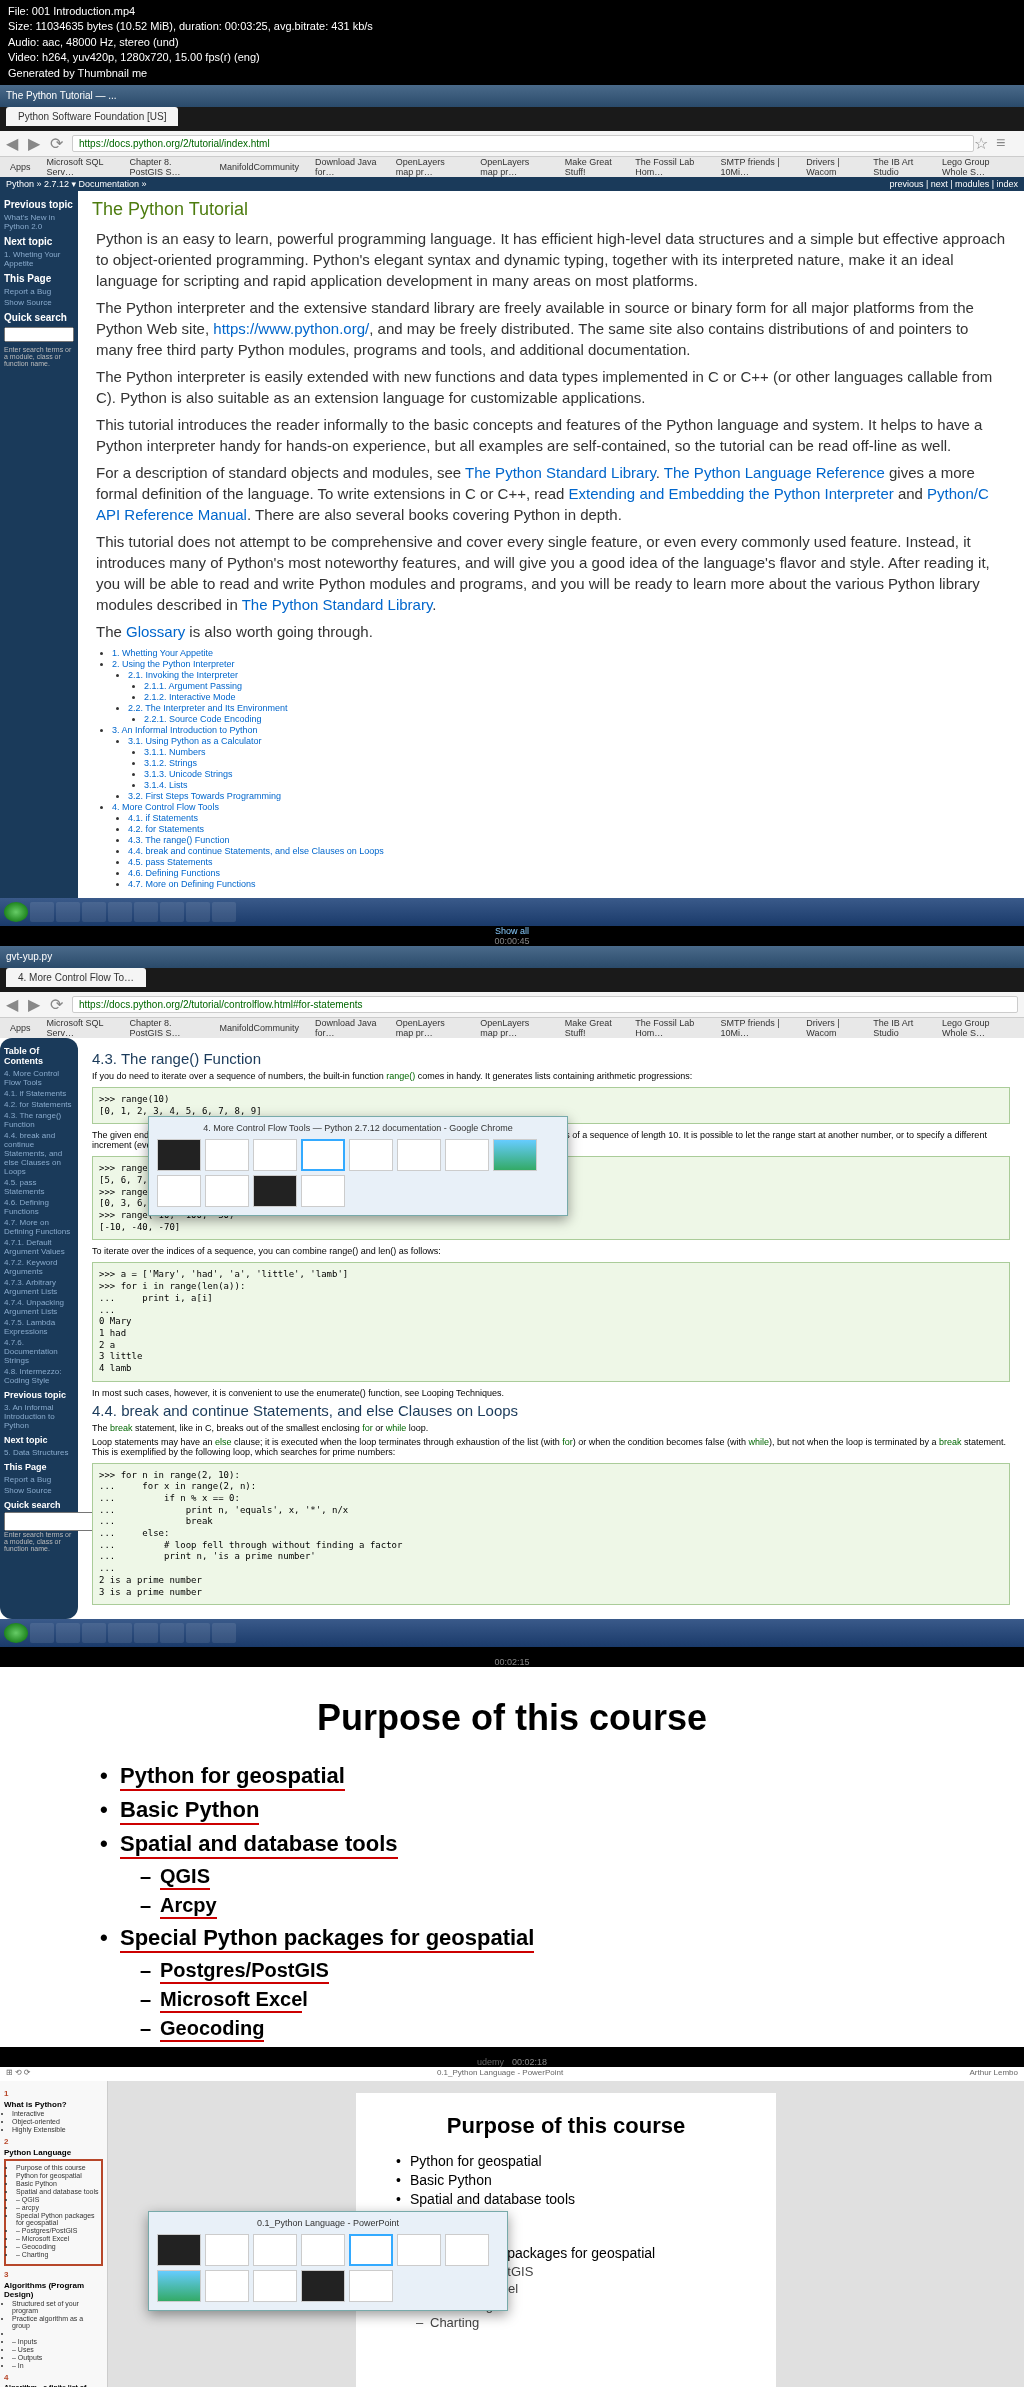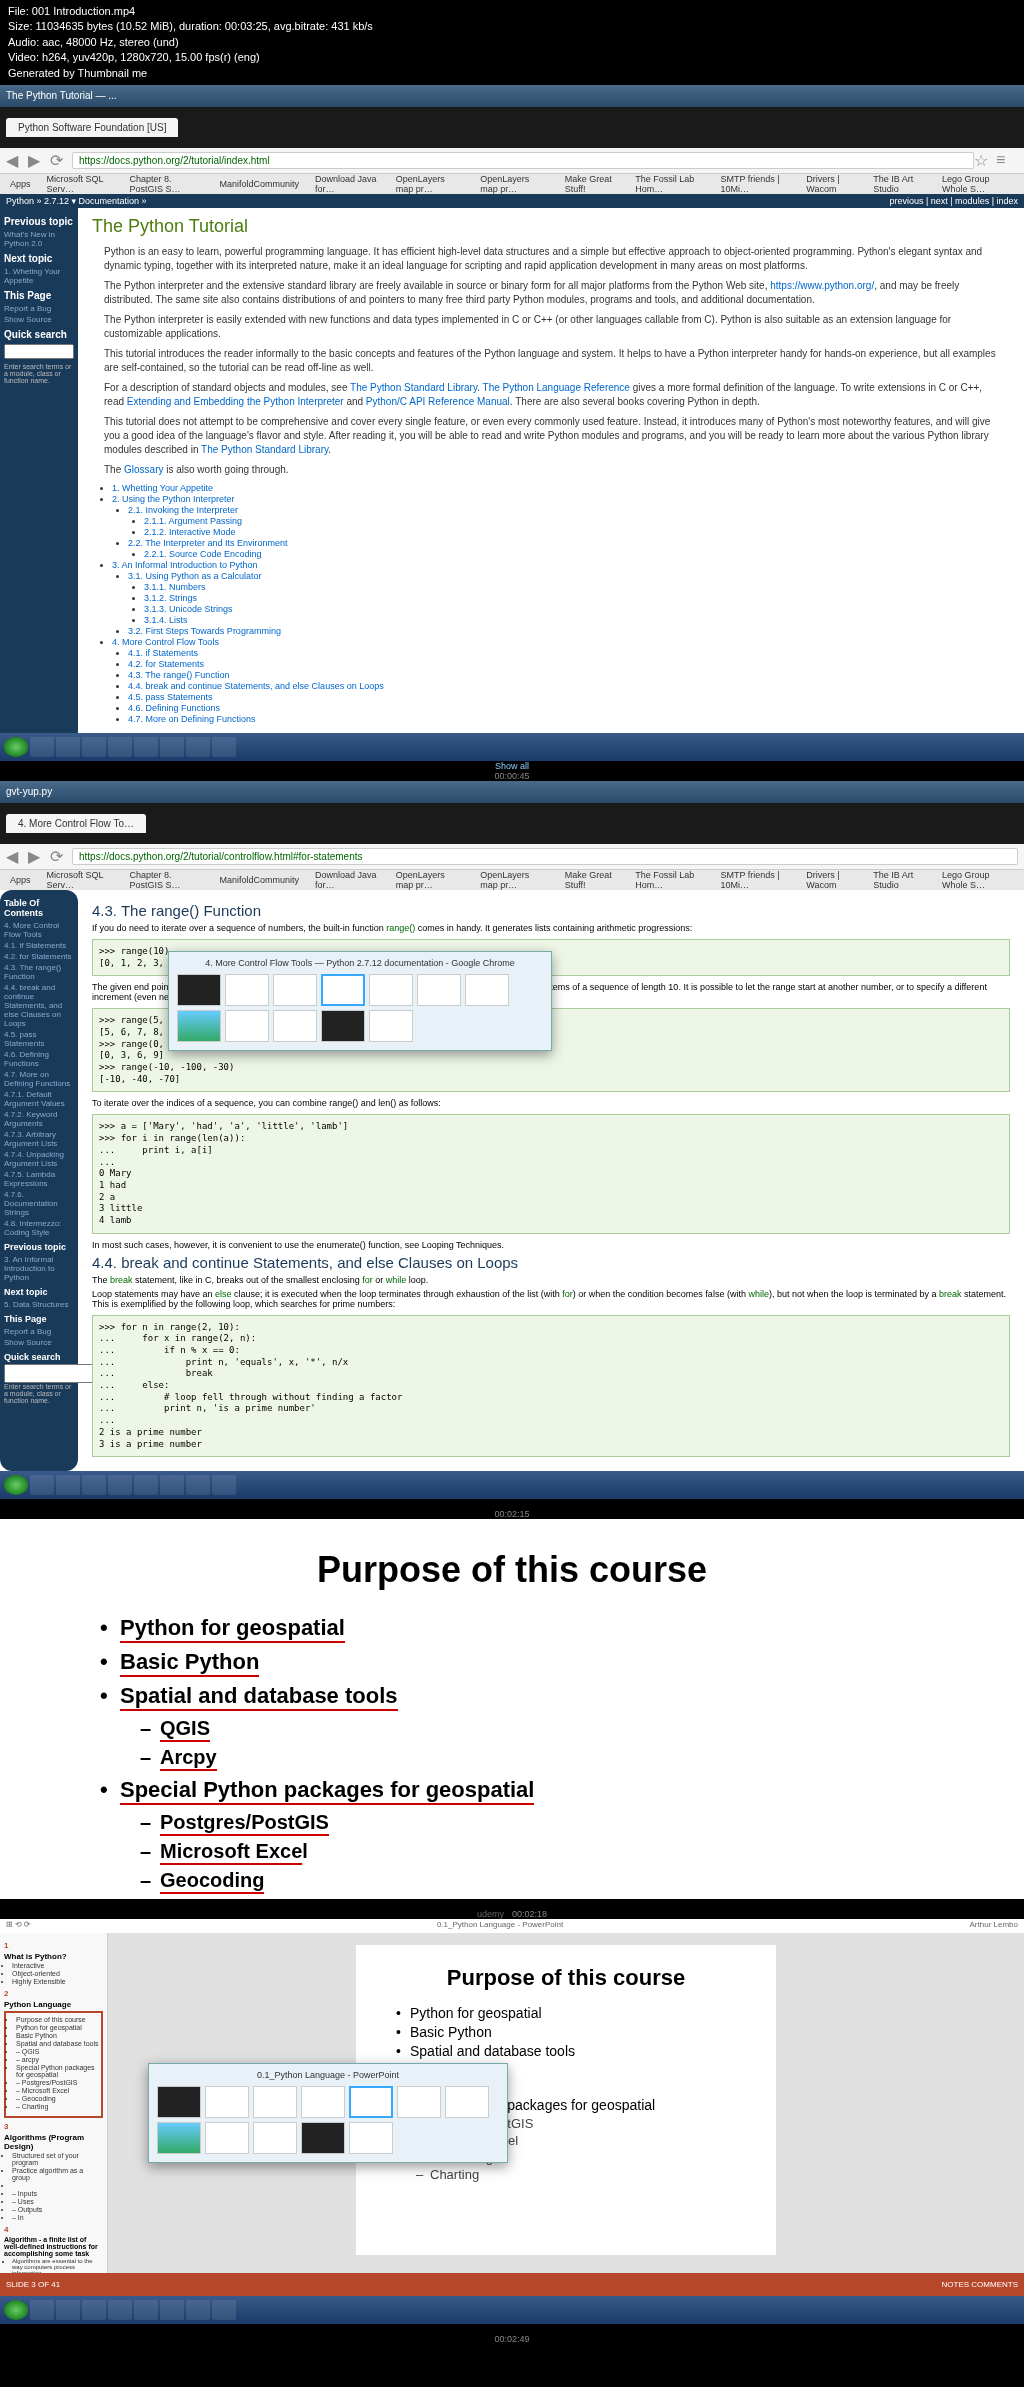--- a/index.html
+++ b/index.html
@@ -4,55 +4,55 @@
 <style>
 * { margin: 0; padding: 0; box-sizing: border-box; font-family: Arial, sans-serif; }
 body { background: #000; width: 1024px; }
 .meta-info { background: #000; color: #fff; padding: 4px 8px; font-size: 11px; line-height: 1.4; }
 .meta-info div { white-space: pre; }
 
 
 .section1 { position: relative; }
 .s1-titlebar { background: linear-gradient(#4a6a8a,#2a4a6a); height: 22px; display: flex; align-items: center; padding: 0 6px; }
 .s1-titlebar-text { color: #fff; font-size: 10px; }
-.s1-tabbar { background: #1a1a1a; height: 41px; display: flex; align-items: center; padding: 0 6px; }
+.s1-tabbar { background: #1a1a1a; height: 24px; display: flex; align-items: flex-start; padding: 0 6px; }
 .s1-tab { background: #f5f5f5; color: #333; font-size: 10px; padding: 4px 12px; border-radius: 3px 3px 0 0; margin-right: 2px; }
 .s1-addrbar { background: #f5f5f5; height: 26px; display: flex; align-items: center; padding: 0 6px; border-bottom: 1px solid #ccc; }
 .s1-nav-btn { width: 18px; height: 18px; margin-right: 4px; color: #888; }
 .s1-url { flex: 1; background: #fff; border: 1px solid #ccc; padding: 2px 6px; font-size: 10px; color: #060; border-radius: 2px; }
 .s1-bookmarks { background: #e8e8e8; height: 20px; display: flex; align-items: center; padding: 0 6px; font-size: 9px; color: #333; gap: 8px; }
 .s1-bookmarks span { padding: 1px 4px; }
 .s1-nav { background: #1a3a5a; color: #fff; font-size: 9px; padding: 2px 6px; display: flex; justify-content: space-between; }
 .s1-body { display: flex; background: #fff; }
 .s1-sidebar { width: 78px; background: #1a3a5a; color: #fff; font-size: 9px; padding: 4px; }
 .s1-sidebar h4 { font-size: 10px; margin: 4px 0 2px; font-weight: bold; }
 .s1-sidebar a { color: #8ac; display: block; padding: 1px 0; font-size: 8px; }
 .s1-sidebar input { width: 100%; font-size: 8px; padding: 1px; margin: 2px 0; }
 .s1-content { flex: 1; padding: 8px 14px; font-size: 10px; color: #333; }
 .s1-content h1 { font-size: 18px; color: #4d7c0f; margin-bottom: 8px; font-weight: normal; }
-.s1-content p { margin: 6px 12px; line-height: 1.4; font-size: 10px; }
+.s1-content p { margin: 6px 4px; line-height: 1.4; font-size: 15px; }
 .s1-content a { color: #06c; }
 .s1-toc { margin: 6px 0 0 20px; font-size: 9px; }
 .s1-toc li { list-style: disc; margin: 1px 0; }
 .s1-toc ul { margin-left: 16px; }
 .s1-taskbar { background: linear-gradient(#3a5a8a,#1a3a6a); height: 28px; display: flex; align-items: center; padding: 0 4px; }
 .s1-taskbar-icon { width: 24px; height: 20px; margin-right: 2px; background: rgba(255,255,255,0.1); border-radius: 2px; }
 
 
 .section2 { position: relative; }
 .s2-body { display: flex; background: #fff; }
 .s2-sidebar { width: 78px; background: #1a3a5a; color: #fff; font-size: 8px; padding: 4px; border-radius: 12px; }
 .s2-sidebar h4 { font-size: 9px; margin: 4px 0 2px; }
 .s2-sidebar a { color: #8ac; display: block; padding: 1px 0; }
 .s2-content { flex: 1; padding: 8px 14px; font-size: 10px; }
 .s2-content h2 { font-size: 15px; color: #1a3a5a; margin: 4px 0; font-weight: normal; }
 .s2-content p { margin: 4px 0; font-size: 9px; }
 .s2-code { background: #eef7e7; border: 1px solid #ac9; padding: 6px; font-family: monospace; font-size: 9px; margin: 6px 0; white-space: pre; line-height: 1.3; }
 .s2-literal { color: #060; }
-.s2-alttab { position: absolute; left: 168px; top: 170px; width: 384px; background: #e8f0f8; border: 1px solid #7aa; box-shadow: 0 4px 12px rgba(0,0,0,0.4); padding: 4px; }
+.s2-alttab { position: absolute; left: 148px; top: 170px; width: 420px; background: #e8f0f8; border: 1px solid #7aa; box-shadow: 0 4px 12px rgba(0,0,0,0.4); padding: 4px; }
 .s2-alttab-title { font-size: 9px; text-align: center; padding: 2px; color: #333; }
 .s2-alttab-grid { display: flex; flex-wrap: wrap; gap: 4px; padding: 4px; }
 .s2-thumb { width: 44px; height: 32px; background: #fff; border: 1px solid #ccc; }
 .s2-thumb.sel { border: 2px solid #3af; }
 .udemy-bar { background: #000; height: 20px; color: #888; font-size: 9px; display: flex; justify-content: space-between; align-items: center; padding: 0 8px; flex-direction: column; }
 
 
 .section3 { background: #fff; height: 380px; padding: 30px 80px; }
 .section3 h1 { font-size: 36px; text-align: center; margin-bottom: 24px; font-weight: bold; }
 .section3 ul { list-style: none; }

